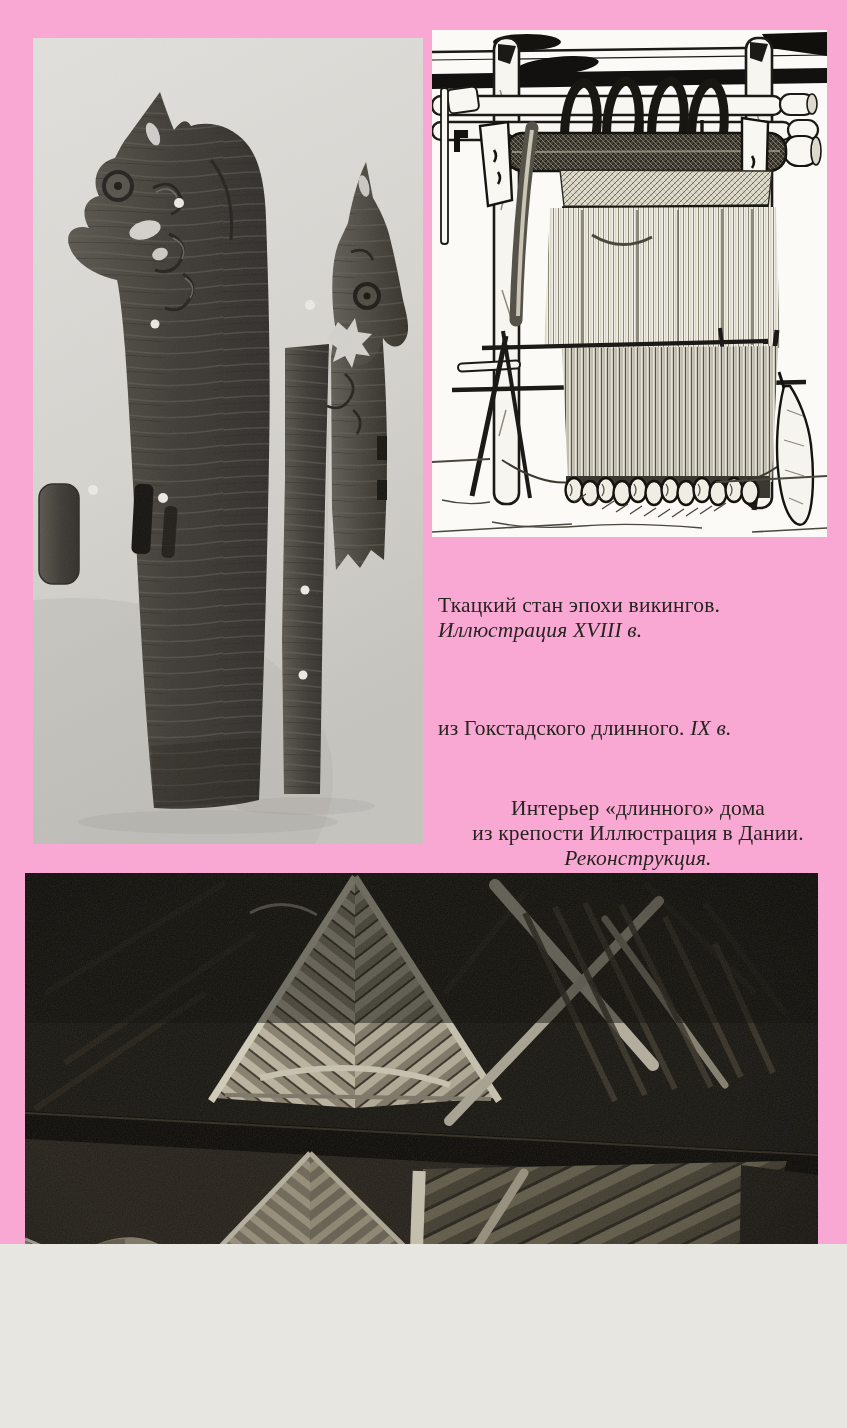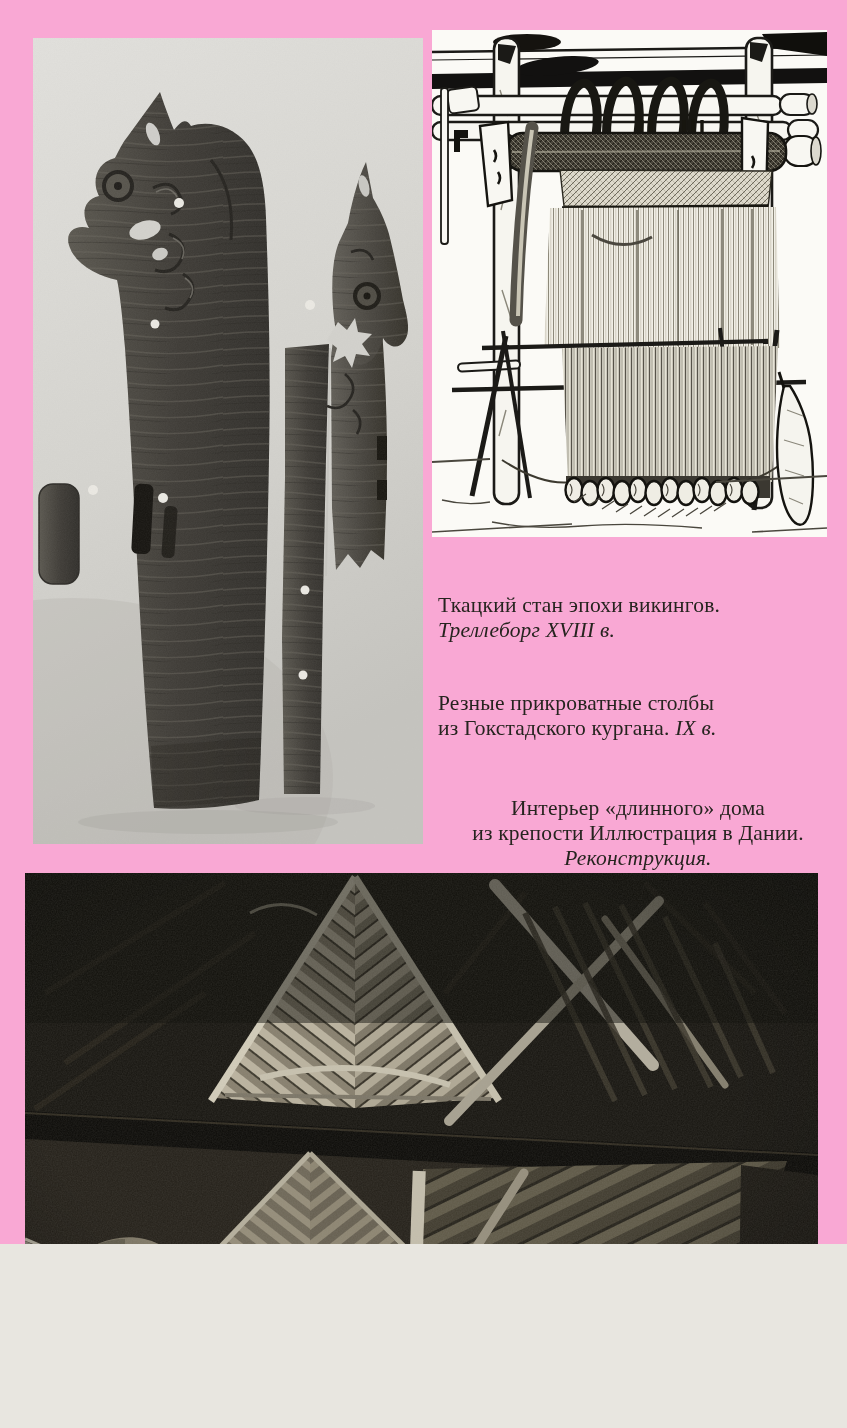--- a/index.html
+++ b/index.html
@@ -281,26 +281,26 @@
           <path d="M142 472 l12 -8 M156 476 l12 -8 M170 479 l12 -8 M184 482 l12 -8 M198 484 l12 -8 M212 486 l12 -8 M226 487 l12 -8 M240 487 l12 -8 M254 486 l12 -8 M268 484 l12 -8 M282 481 l12 -8"></path>
         </g>
         <path d="M60 492 q40 8 90 4 t120 2" fill="none" stroke-width="1.4"></path>
         <path d="M10 470 q24 6 48 2" fill="none" stroke-width="1.3"></path>
       </g>
     </svg>
   </figure>
 
   <p class="caption cap-1">
     <span>Ткацкий стан эпохи викингов.</span><br>
-    <span class="it">Треллеборг XVIII в.</span>
+    <span class="it">Иллюстрация XVIII в.</span>
   </p>
 
   <p class="caption cap-2">
-    <span>Резные прикроватные столбы</span><br>
-    <span>из Гокстадского кургана.</span>
+    <br>
+    <span>из Гокстадского длинного.</span>
     <span class="it">IX в.</span>
   </p>
 
   <p class="caption cap-3">
     <span>Интерьер «длинного» дома</span><br>
     <span>из крепости Иллюстрация в Дании.</span><br>
     <span class="it">Реконструкция.</span>
   </p>
 
   <figure class="fig-longhouse">

